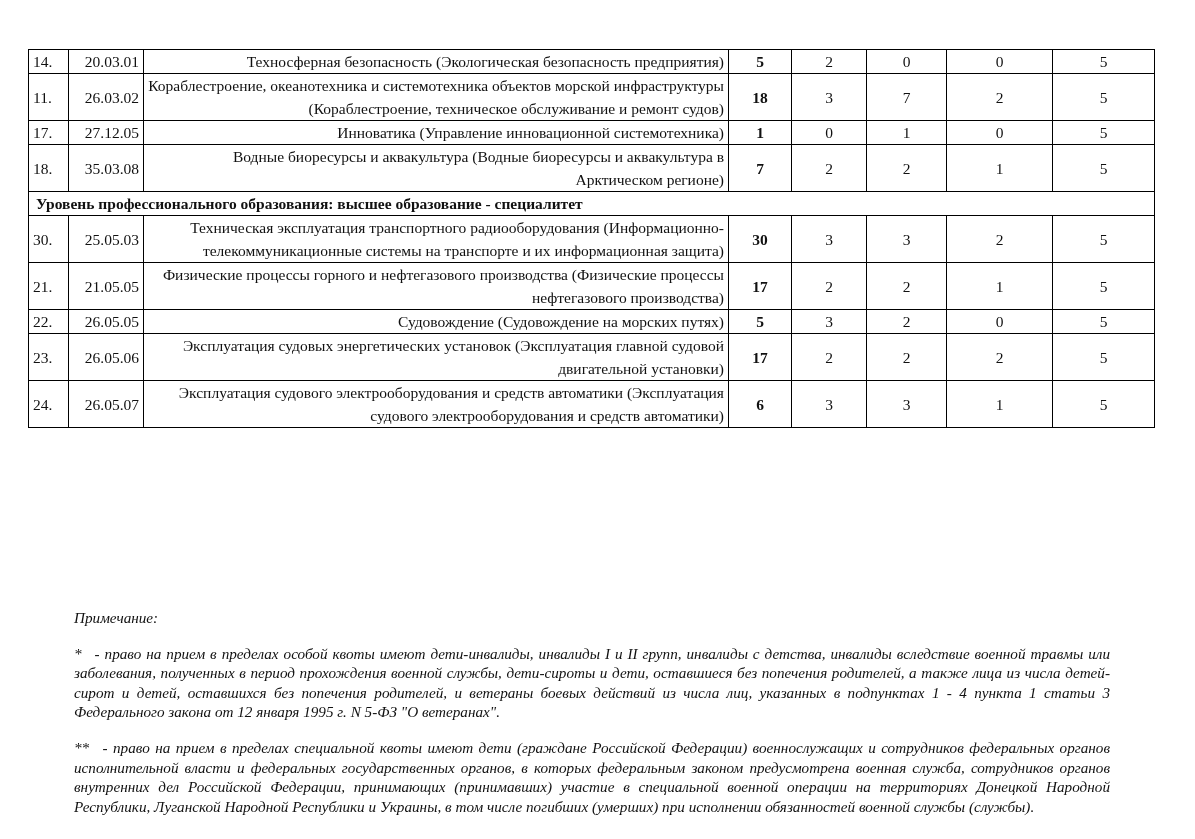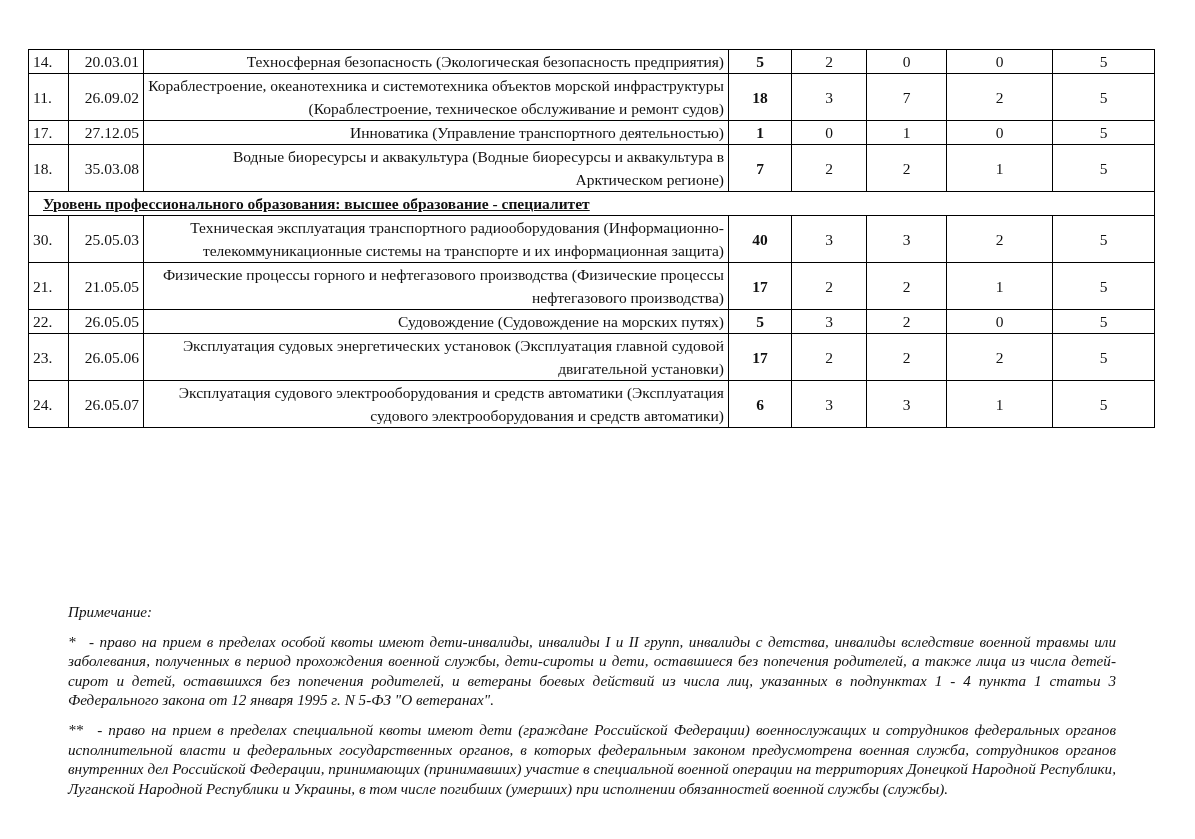--- a/index.html
+++ b/index.html
@@ -14,27 +14,27 @@
     font-size: 15.5px; line-height: 23px;
   }
   table.quota td {
     border: 1.3px solid #000; padding: 0 4px; vertical-align: middle;
   }
   td.num { text-align: left; padding-left: 5px; }
   td.code { text-align: right; padding-left: 3px; }
   td.name { text-align: right; padding-left: 5px; }
   td.total { text-align: center; font-weight: bold; }
   td.val { text-align: center; }
-  tr.section td { font-weight: bold; padding-left: 14px; text-decoration: underline; }
+  tr.section td { font-weight: bold; padding-left: 7px; }
   .notes {
     position: absolute; left: 58px; top: 592px; width: 1068px;
     font-style: italic; font-size: 15.2px; line-height: 19.6px;
     text-align: justify;
   }
-  .notes p { margin: 10px; }
+  .notes p { margin: 16px; }
   .notes .fn { text-align: justify; }
   .star { margin-right: 8px; }
 </style>
 </head>
 <body>
 
 <div class="page">
   <table class="quota">
     <colgroup>
       <col style="width:40px">
@@ -52,32 +52,32 @@
           <td class="code">20.03.01</td>
           <td class="name">Техносферная безопасность (Экологическая безопасность предприятия)</td>
           <td class="total">5</td>
           <td class="val">2</td>
           <td class="val">0</td>
           <td class="val">0</td>
           <td class="val">5</td>
         </tr>
         <tr>
           <td class="num">11.</td>
-          <td class="code">26.09.02</td>
+          <td class="code">26.03.02</td>
           <td class="name">Кораблестроение, океанотехника и системотехника объектов морской инфраструктуры (Кораблестроение, техническое обслуживание и ремонт судов)</td>
           <td class="total">18</td>
           <td class="val">3</td>
           <td class="val">7</td>
           <td class="val">2</td>
           <td class="val">5</td>
         </tr>
         <tr>
           <td class="num">17.</td>
           <td class="code">27.12.05</td>
-          <td class="name">Инноватика (Управление транспортного деятельностью)</td>
+          <td class="name">Инноватика (Управление инновационной системотехника)</td>
           <td class="total">1</td>
           <td class="val">0</td>
           <td class="val">1</td>
           <td class="val">0</td>
           <td class="val">5</td>
         </tr>
         <tr>
           <td class="num">18.</td>
           <td class="code">35.03.08</td>
           <td class="name">Водные биоресурсы и аквакультура (Водные биоресурсы и аквакультура в Арктическом регионе)</td>
@@ -87,21 +87,21 @@
           <td class="val">1</td>
           <td class="val">5</td>
         </tr>
         <tr class="section">
           <td colspan="8">Уровень  профессионального образования: высшее образование - специалитет</td>
         </tr>
         <tr>
           <td class="num">30.</td>
           <td class="code">25.05.03</td>
           <td class="name">Техническая эксплуатация транспортного радиооборудования (Информационно-телекоммуникационные системы на транспорте и их информационная защита)</td>
-          <td class="total">40</td>
+          <td class="total">30</td>
           <td class="val">3</td>
           <td class="val">3</td>
           <td class="val">2</td>
           <td class="val">5</td>
         </tr>
         <tr>
           <td class="num">21.</td>
           <td class="code">21.05.05</td>
           <td class="name">Физические процессы горного и нефтегазового производства (Физические процессы нефтегазового производства)</td>
           <td class="total">17</td>

